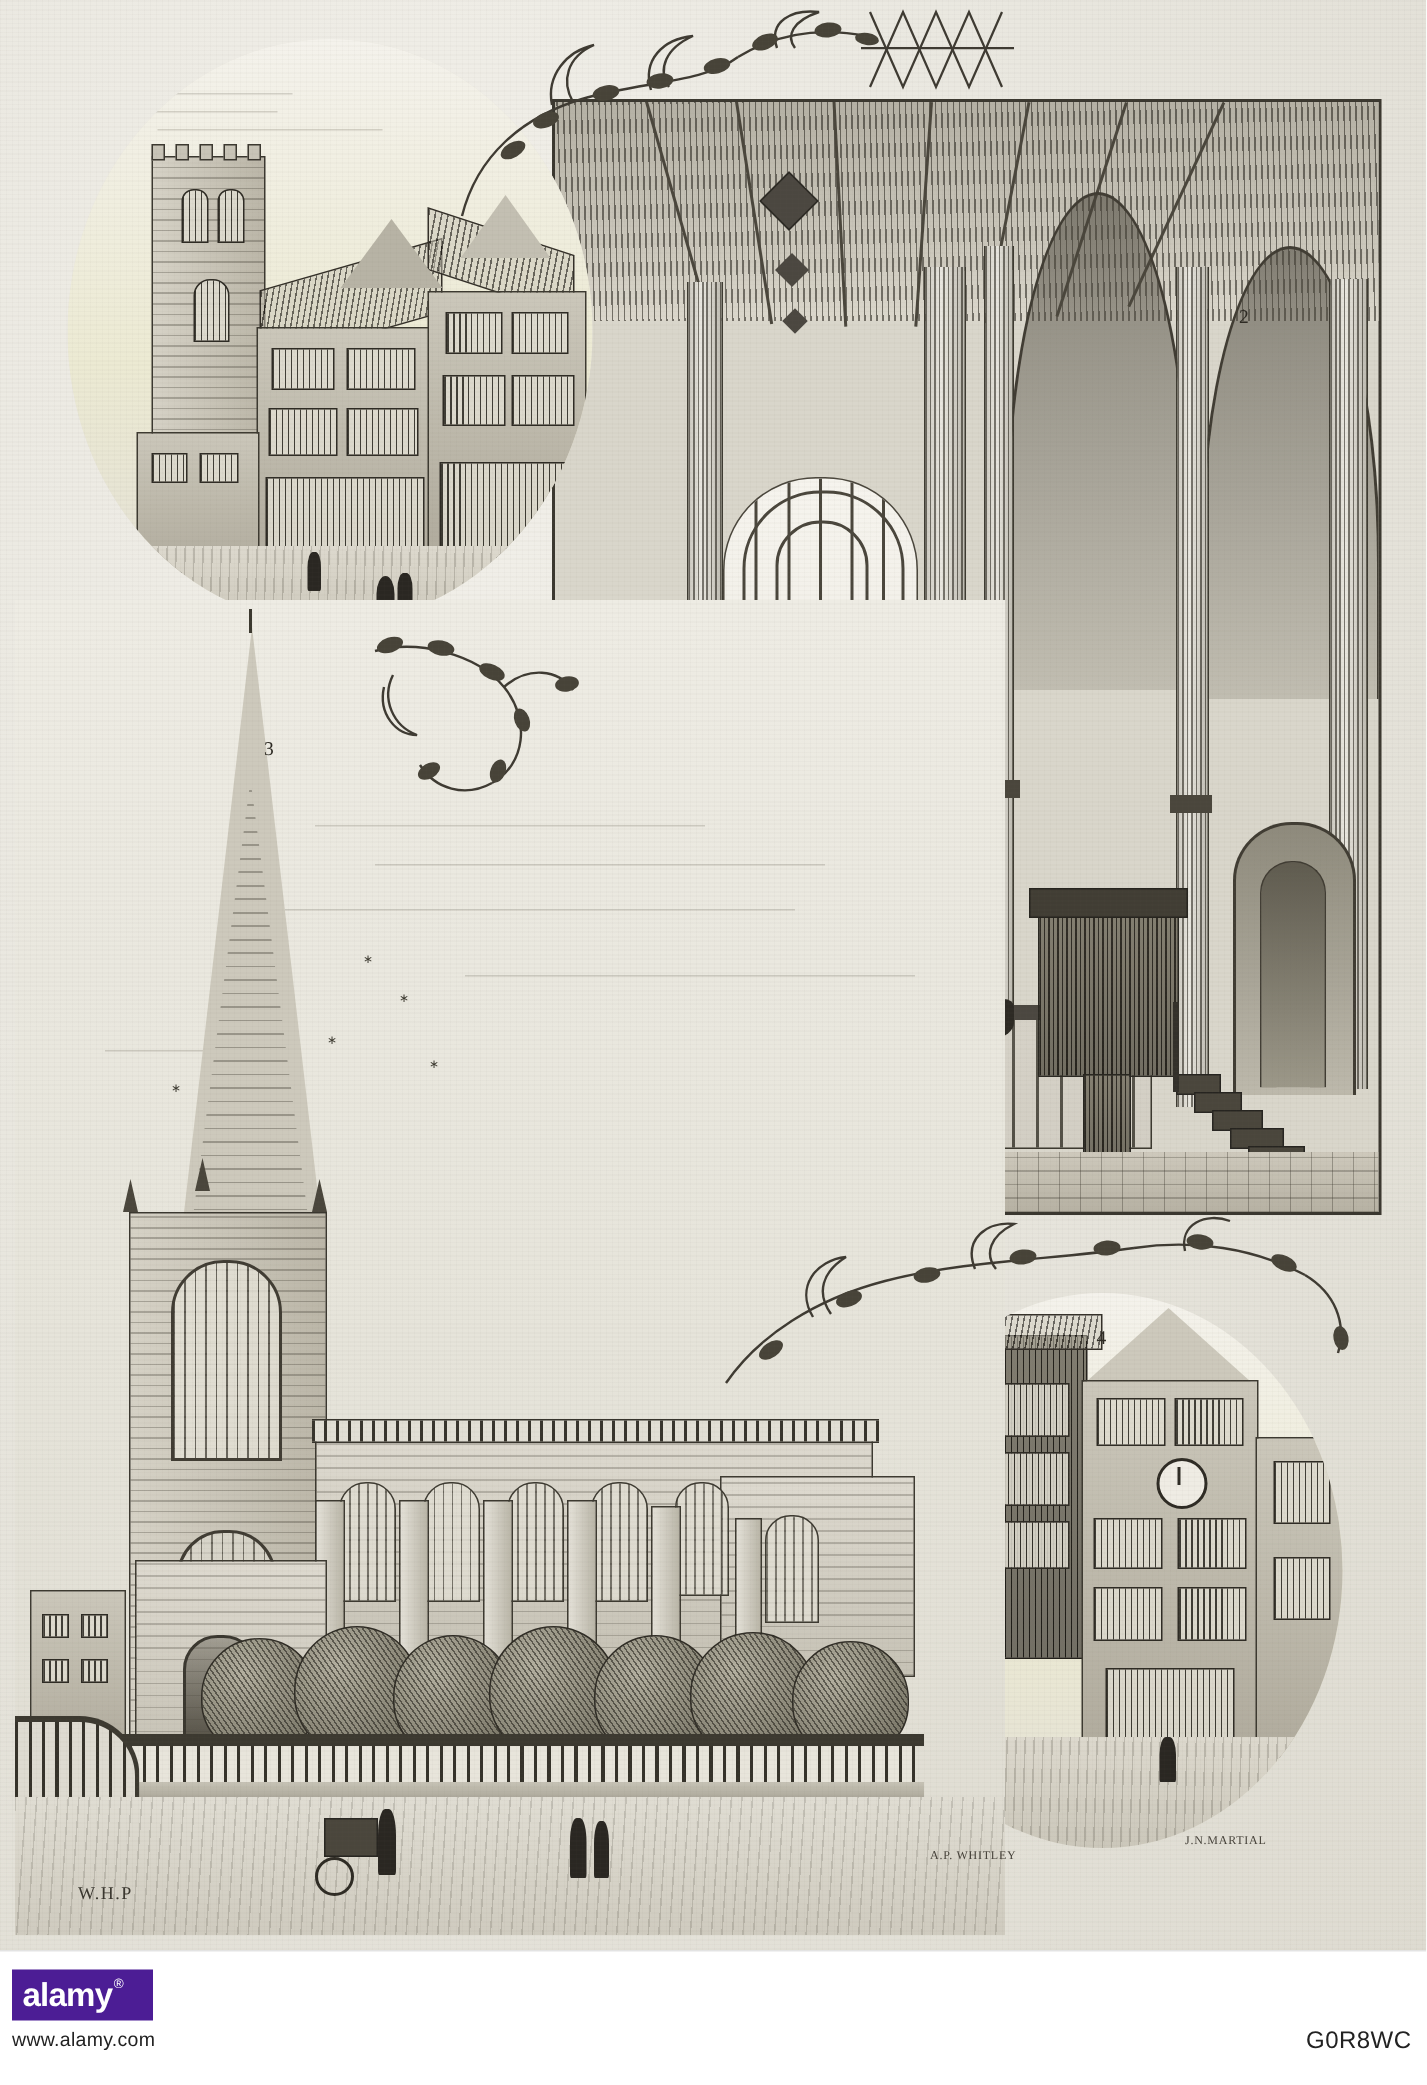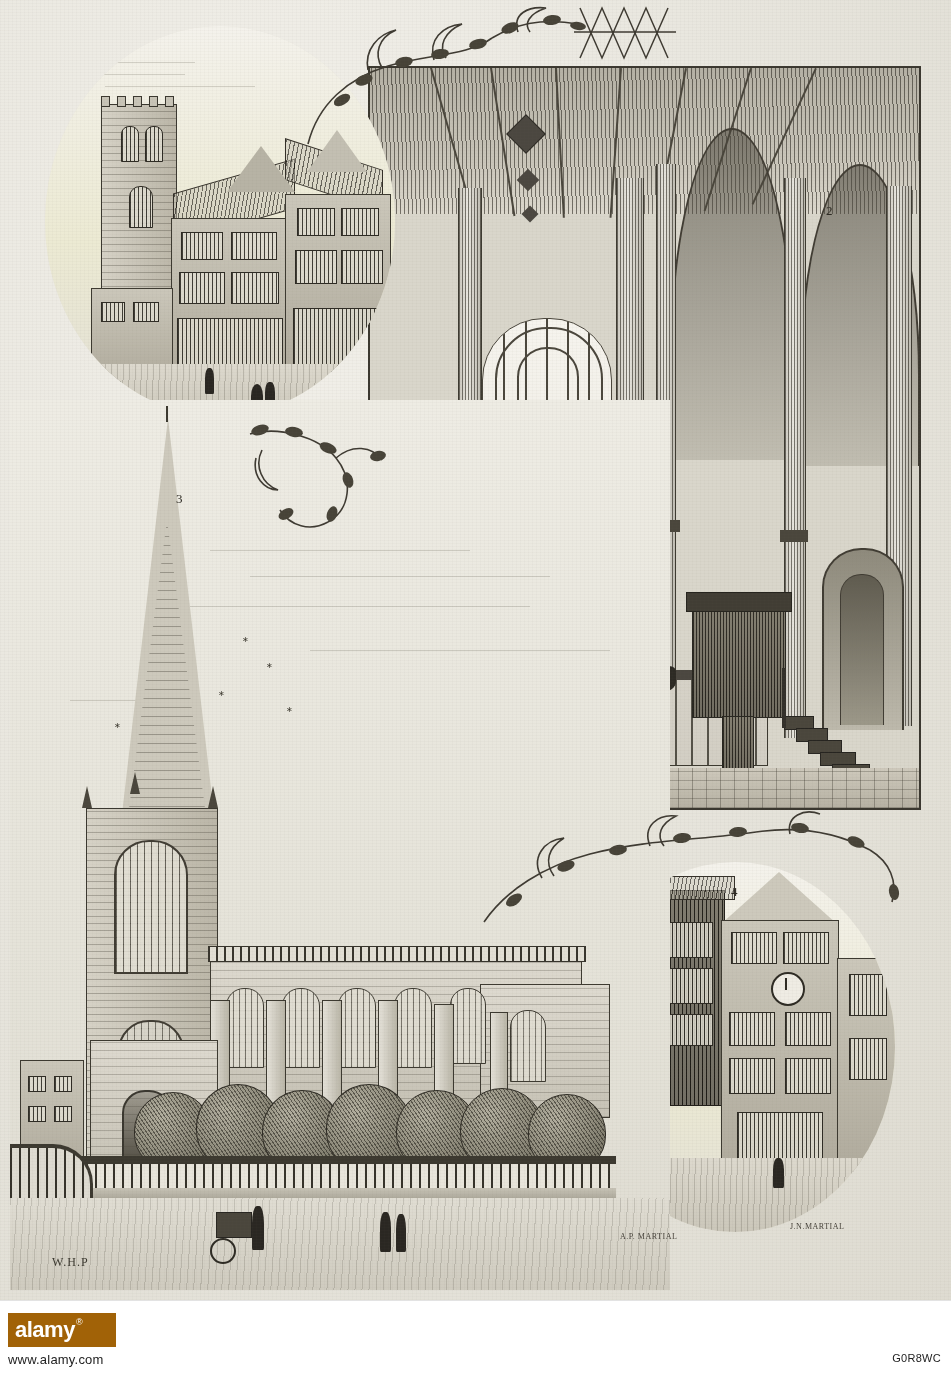--- a/index.html
+++ b/index.html
@@ -96,23 +96,23 @@
     top: 1300px;
     width: 951px;
     height: 90px;
     background: #ffffff;
     border-top: 1px solid #e3e3e3;
   }
   #alamy-logo {
     position: absolute;
     left: 8px;
     top: 1313px;
-    width: 108px;
+    width: 94px;
     height: 34px;
-    background: #a16207;
+    background: #4c1d95;
     color: #ffffff;
     font-family: "Liberation Sans", sans-serif;
     font-size: 22px;
     font-weight: bold;
     letter-spacing: -0.5px;
     display: flex;
     align-items: center;
     padding-left: 7px;
     box-sizing: border-box;
   }
@@ -128,21 +128,21 @@
     left: 8px;
     top: 1352px;
     font-size: 13px;
     color: #222;
     letter-spacing: .2px;
   }
   #image-id {
     position: absolute;
     right: 10px;
     top: 1352px;
-    font-size: 11px;
+    font-size: 16px;
     color: #222;
     font-family: "Liberation Sans", sans-serif;
     letter-spacing: .3px;
   }
 
   
   .vault {
     position: absolute;
     left: -10px; top: -4px;
     width: 570px; height: 150px;
@@ -621,21 +621,21 @@
         <ellipse cx="148" cy="44" rx="9" ry="5" transform="rotate(-10 148 44)"></ellipse>
         <ellipse cx="212" cy="32" rx="9" ry="5" transform="rotate(-6 212 32)"></ellipse>
         <ellipse cx="268" cy="26" rx="9" ry="5" transform="rotate(-4 268 26)"></ellipse>
         <ellipse cx="330" cy="22" rx="9" ry="5" transform="rotate(8 330 22)"></ellipse>
         <ellipse cx="386" cy="36" rx="9" ry="5" transform="rotate(24 386 36)"></ellipse>
         <ellipse cx="424" cy="86" rx="8" ry="5" transform="rotate(80 424 86)"></ellipse>
       </g>
     </svg>
 
     <div class="sig" style="left:52px;top:1255px;">W.H.P</div>
-    <div class="sig-small" style="left:620px;top:1232px;">A.P. MARTIAL</div>
+    <div class="sig-small" style="left:620px;top:1232px;">A.P. WHITLEY</div>
     <div class="sig-small" style="left:790px;top:1222px;">J.N.MARTIAL</div>
   </div>
 
   <div id="footer"></div>
   <div id="alamy-logo">
     <span>alamy</span>
     <span class="tm">®</span>
   </div>
   <div id="alamy-url">www.alamy.com</div>
   <div id="image-id">G0R8WC</div>

